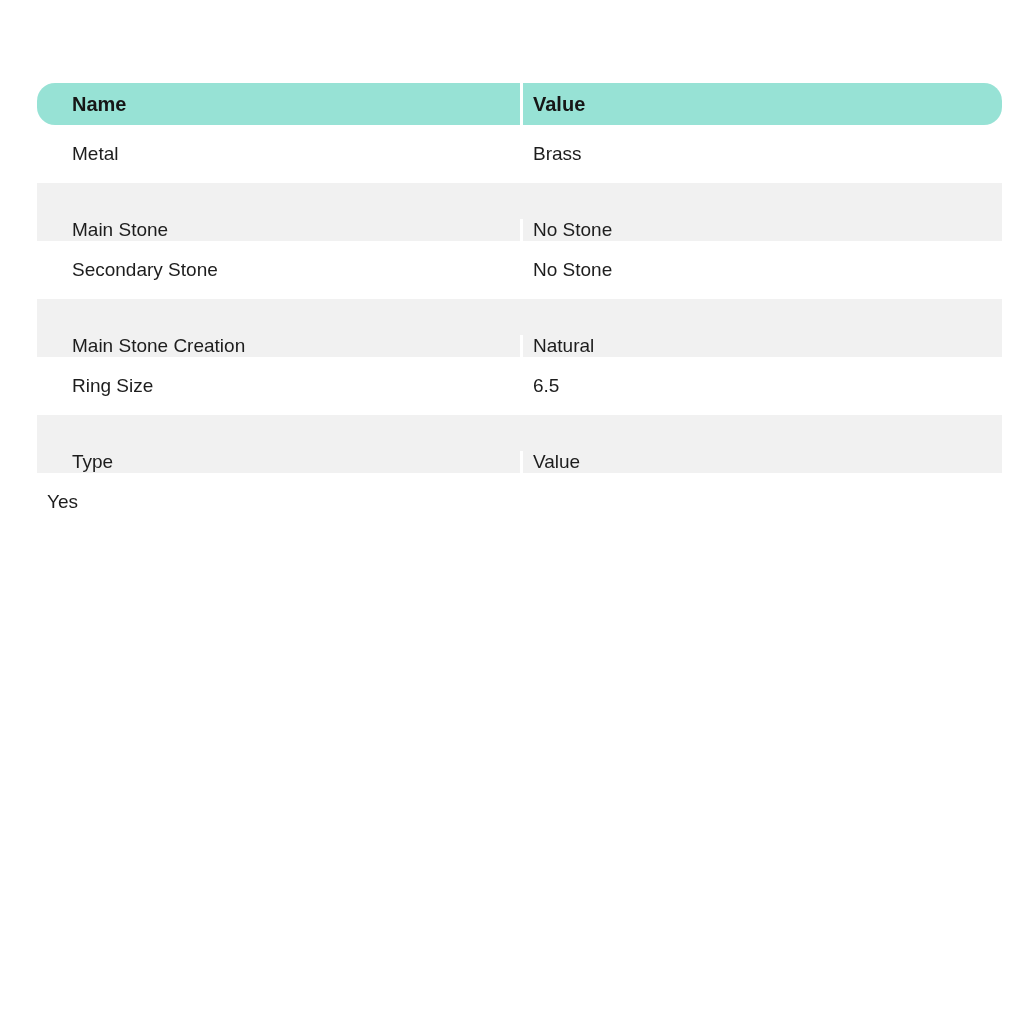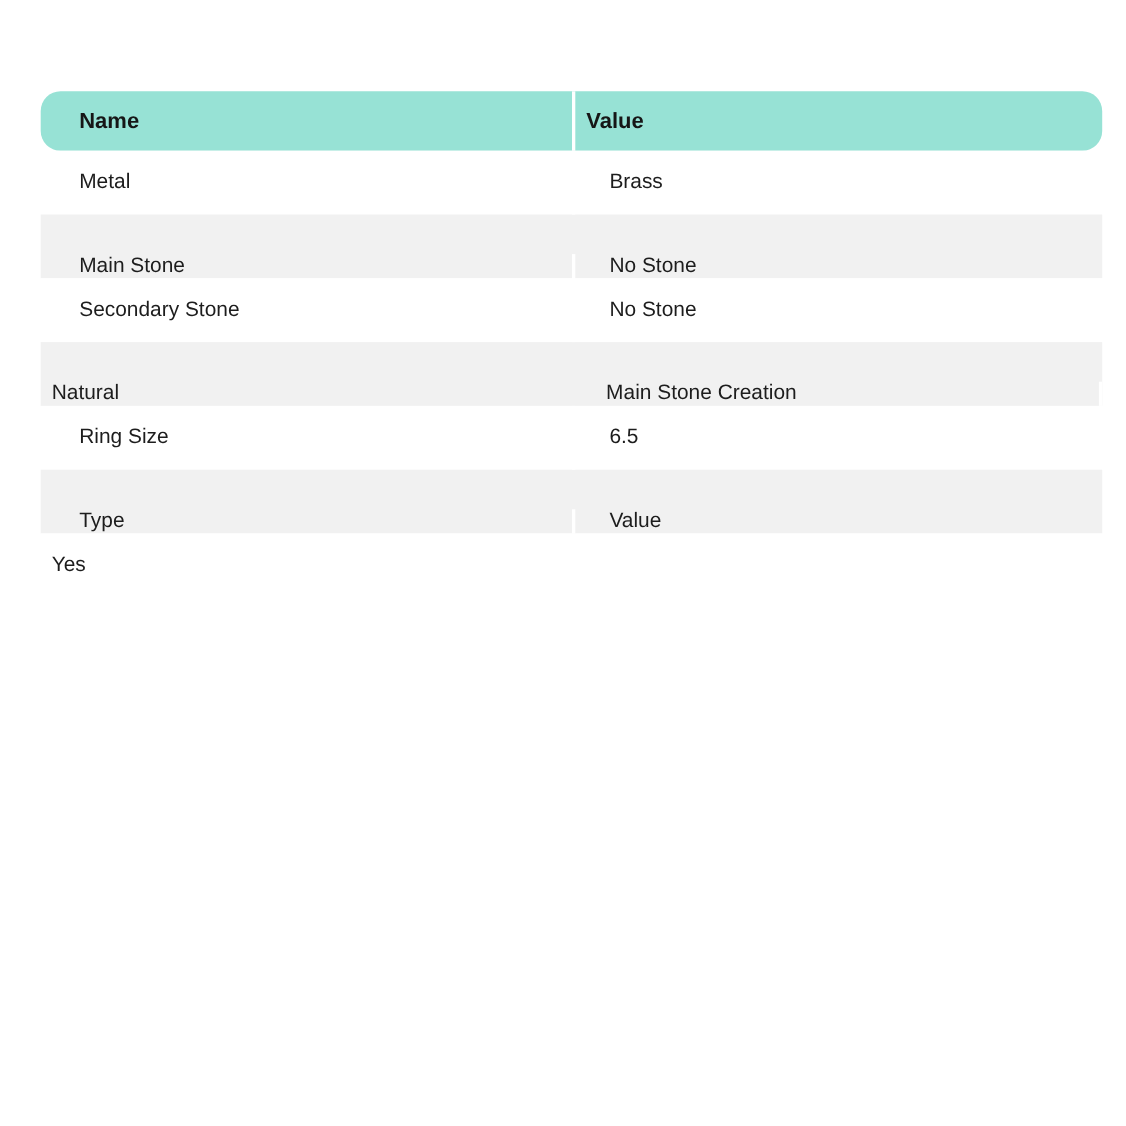--- a/index.html
+++ b/index.html
@@ -16,37 +16,36 @@
     overflow: hidden;
   }
   .attr-table {
     position: absolute;
     left: 37px;
     top: 83px;
     width: 965px;
   }
   .header-row {
     display: flex;
-    height: 54px;
+    height: 42px;
     background: #97e2d5;
     border-radius: 18px;
   }
   .header-cell {
     display: flex;
     align-items: center;
     font-size: 20px;
     font-weight: 600;
     color: #161616;
     box-sizing: border-box;
   }
   .row {
     display: flex;
     height: 58px;
     background: #ffffff;
-    gap: 21px;
   }
   .row.alt {
     background: #f1f1f1;
     align-items: flex-end;
   }
   .cell {
     display: flex;
     align-items: center;
     font-size: 19px;
     font-weight: 400;
@@ -83,22 +82,22 @@
       <div class="cell col-name">Main Stone</div>
       <div class="cell col-value">No Stone</div>
     </div>
 
     <div class="row">
       <div class="cell col-name">Secondary Stone</div>
       <div class="cell col-value">No Stone</div>
     </div>
 
     <div class="row alt">
+      <div class="cell col-name">Main Stone Creation</div>
       <div class="cell col-value">Natural</div>
-      <div class="cell col-name">Main Stone Creation</div>
     </div>
 
     <div class="row">
       <div class="cell col-name">Ring Size</div>
       <div class="cell col-value">6.5</div>
     </div>
 
     <div class="row alt">
       <div class="cell col-name">Type</div>
       <div class="cell col-value">Value</div>

